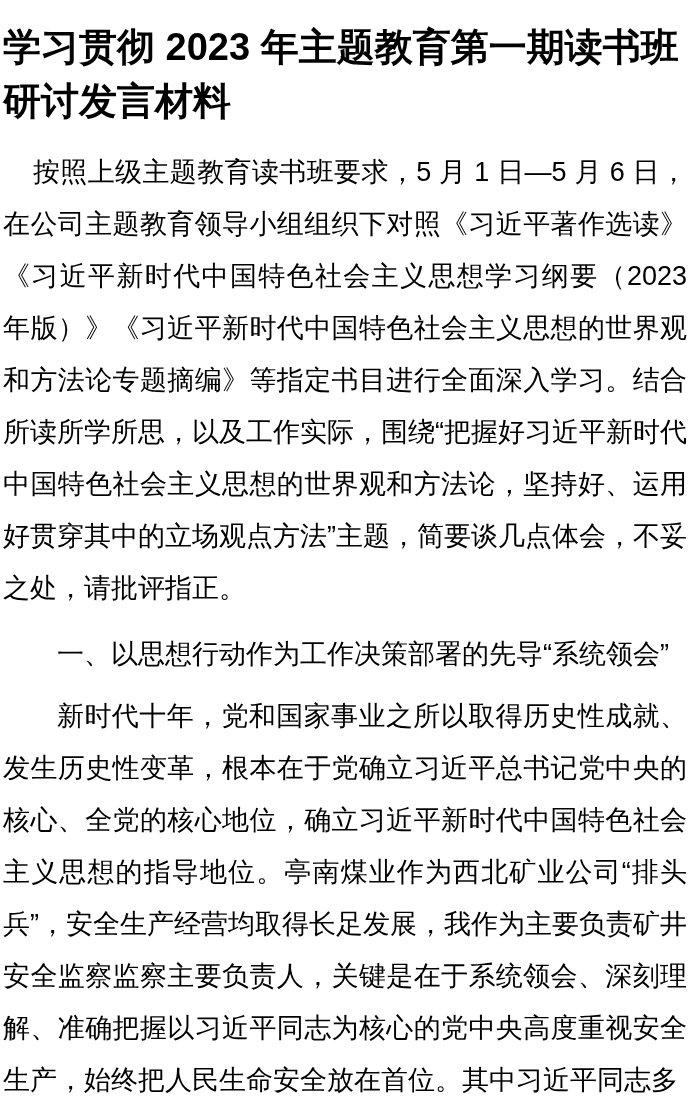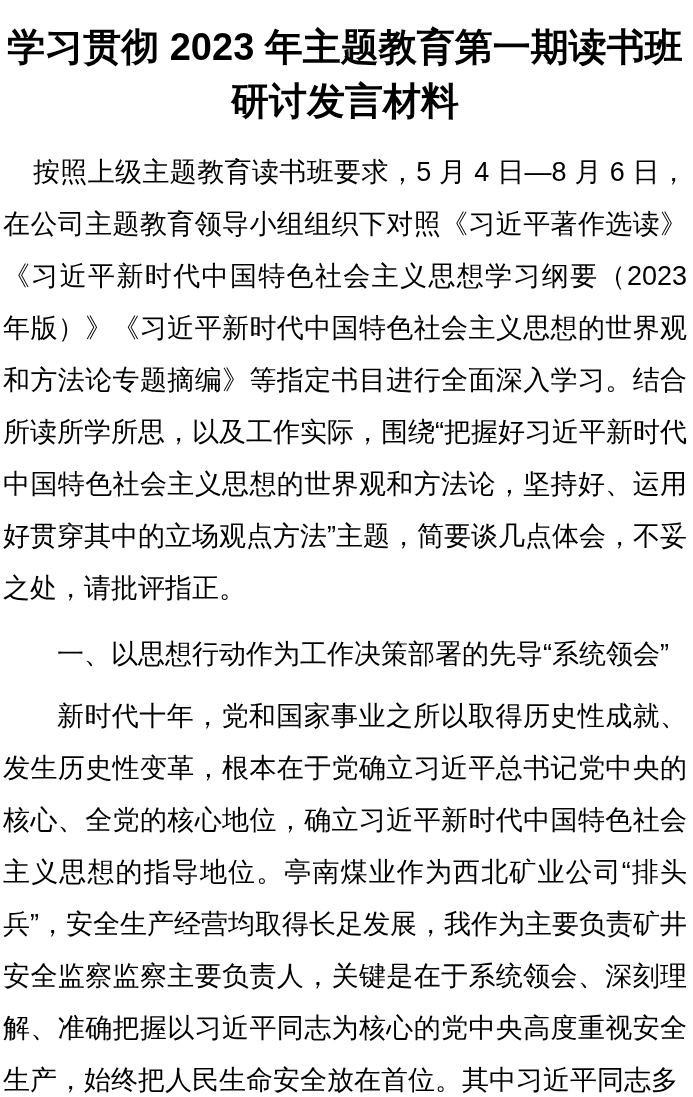--- a/index.html
+++ b/index.html
@@ -19,21 +19,20 @@
     height: 100%;
     box-sizing: border-box;
     padding: 0 6px 0 3px;
     background: #ffffff;
   }
   .doc-title {
     margin: 20px 0 0 0;
     font-size: 38px;
     line-height: 54px;
     font-weight: bold;
-    text-align: center;
     letter-spacing: 0;
   }
   .body-para {
     margin: 18px 0 0 0;
     font-size: 27px;
     line-height: 52px;
     text-align: justify;
     font-weight: normal;
   }
   .body-para.intro {
@@ -52,19 +51,19 @@
     text-indent: 54px;   
   }
 </style>
 </head>
 <body>
 
 <div class="page">
 
   <h1 class="doc-title">学习贯彻 2023 年主题教育第一期读书班研讨发言材料</h1>
 
-  <p class="body-para intro">按照上级主题教育读书班要求，5 月 4 日—8 月 6 日，在公司主题教育领导小组组织下对照《习近平著作选读》《习近平新时代中国特色社会主义思想学习纲要（2023 年版）》《习近平新时代中国特色社会主义思想的世界观和方法论专题摘编》等指定书目进行全面深入学习。结合所读所学所思，以及工作实际，围绕“把握好习近平新时代中国特色社会主义思想的世界观和方法论，坚持好、运用好贯穿其中的立场观点方法”主题，简要谈几点体会，不妥之处，请批评指正。</p>
+  <p class="body-para intro">按照上级主题教育读书班要求，5 月 1 日—5 月 6 日，在公司主题教育领导小组组织下对照《习近平著作选读》《习近平新时代中国特色社会主义思想学习纲要（2023 年版）》《习近平新时代中国特色社会主义思想的世界观和方法论专题摘编》等指定书目进行全面深入学习。结合所读所学所思，以及工作实际，围绕“把握好习近平新时代中国特色社会主义思想的世界观和方法论，坚持好、运用好贯穿其中的立场观点方法”主题，简要谈几点体会，不妥之处，请批评指正。</p>
 
   <h2 class="section-heading">一、以思想行动作为工作决策部署的先导“系统领会”</h2>
 
   <p class="body-para section-body">新时代十年，党和国家事业之所以取得历史性成就、发生历史性变革，根本在于党确立习近平总书记党中央的核心、全党的核心地位，确立习近平新时代中国特色社会主义思想的指导地位。亭南煤业作为西北矿业公司“排头兵”，安全生产经营均取得长足发展，我作为主要负责矿井安全监察监察主要负责人，关键是在于系统领会、深刻理解、准确把握以习近平同志为核心的党中央高度重视安全生产，始终把人民生命安全放在首位。其中习近平同志多</p>
 
 </div>
 
 </body></html>

